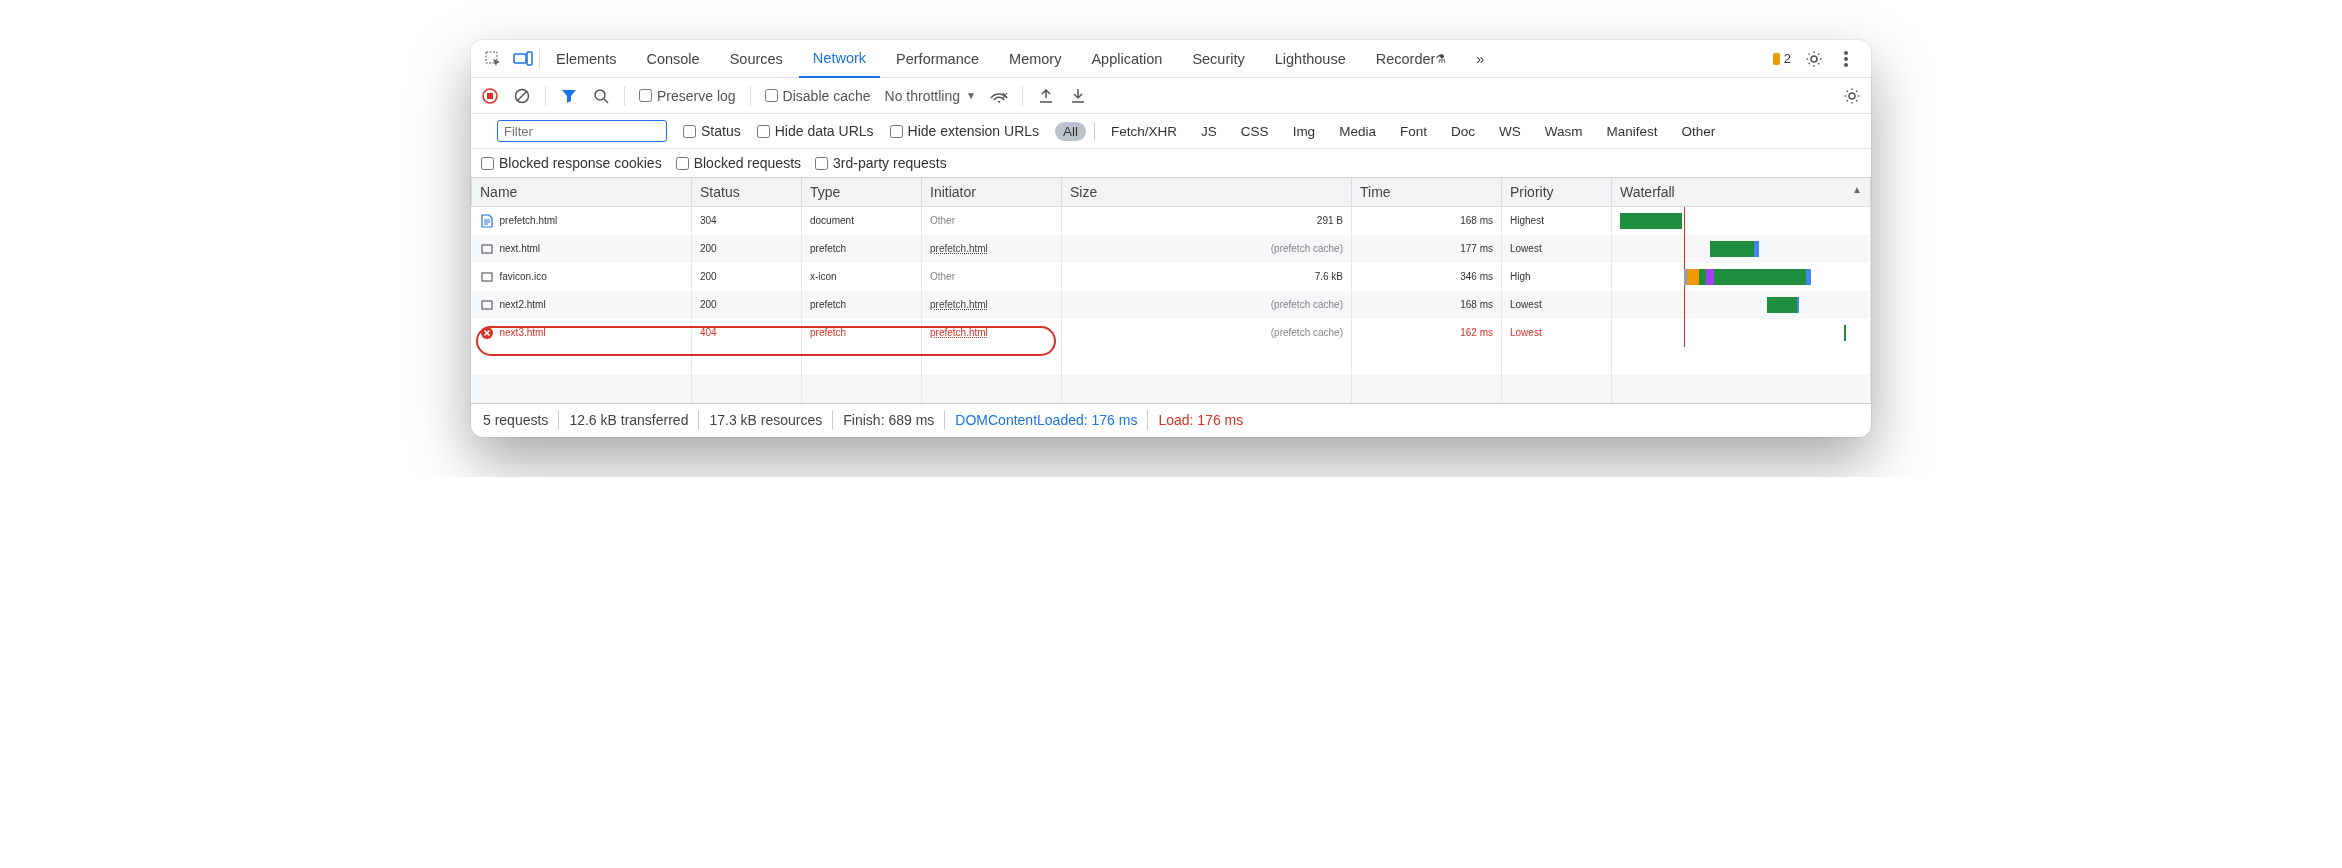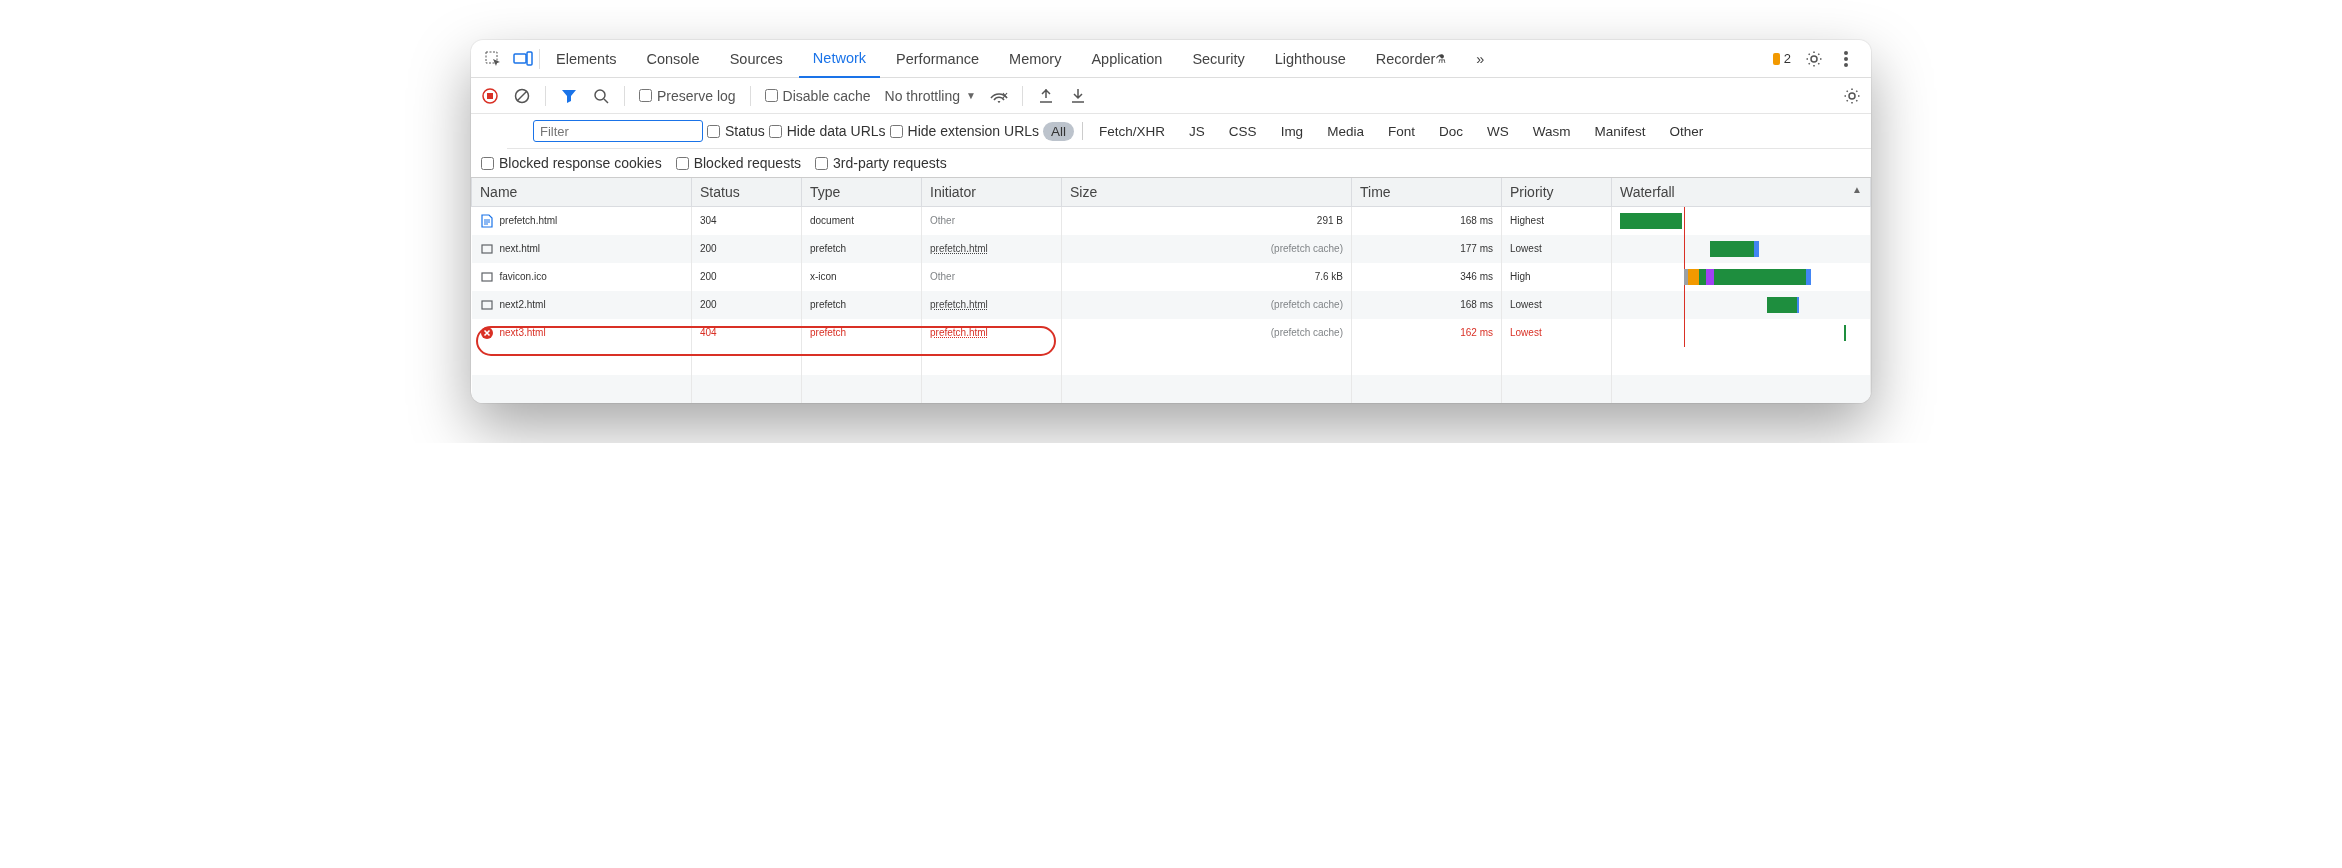--- a/index.html
+++ b/index.html
@@ -33,21 +33,21 @@
   .warn-count{display:flex; align-items:center; gap:2px; font-size:13px;}
 
   .toolbar { display:flex; align-items:center; height:36px; border-bottom:1px solid #e5e5e5; padding:0 10px; gap:14px; color:#555;}
   .tb-icon{width:18px; height:18px; display:flex; align-items:center; justify-content:center; cursor:pointer;}
   .sep{width:1px; height:20px; background:#ddd;}
   .chk{display:flex; align-items:center; gap:5px; font-size:14px;}
   .chk input{margin:0;}
   .select{display:flex; align-items:center; gap:6px; font-size:14px;}
   .select .arrow{font-size:10px; color:#666;}
 
-  .filters { display:flex; align-items:center; flex-wrap:wrap; height:auto; padding:6px 26px; gap:4px; border-bottom:1px solid #e5e5e5;margin-left:36px;}
+  .filters { display:flex; align-items:center; flex-wrap:wrap; height:auto; padding:6px 26px; gap:16px; border-bottom:1px solid #e5e5e5;}
   .filter-input{border:1px solid #1a73e8; border-radius:3px; height:22px; width:170px; padding:0 6px; font-size:13px; color:#888; outline:none;}
   .pill{padding:2px 8px; border-radius:10px; font-size:13.5px; color:#333; cursor:pointer;}
   .pill.active{background:#bcc3cc;}
   .pill-sep{width:1px; height:18px; background:#ccc;}
   .filters2{display:flex; align-items:flex-start; gap:14px; padding:6px 10px; border-bottom:1px solid #ccc;}
 
   .grid{width:100%; border-collapse:collapse; table-layout:fixed;}
   .grid th{background:#f1f3f4; text-align:left; font-weight:400; font-size:14px; color:#444; padding:6px 8px; border:1px solid #dadce0; border-top:none;}
   .grid td{padding:5px 8px; border-right:1px solid #e8e8e8; font-size:10px; height:28px; white-space:nowrap; overflow:hidden; text-overflow:ellipsis;}
   .grid tr.datarow:nth-child(odd) td{background:#fff;}
@@ -399,13 +399,26 @@
             <td></td>
             <td></td>
             <td></td>
             <td class="wfcell"></td>
           </tr>
         </tbody>
     </table>
     <div class="highlight" style="left:5px; top:148px; width:580px; height:30px;"></div>
   </div>
 
+  <div class="statusbar">
+    <span>5 requests</span>
+      <div class="sep"></div>
+    <span>12.6 kB transferred</span>
+      <div class="sep"></div>
+    <span>17.3 kB resources</span>
+      <div class="sep"></div>
+    <span>Finish: 689 ms</span>
+      <div class="sep"></div>
+    <span class="stat-dom">DOMContentLoaded: 176 ms</span>
+      <div class="sep"></div>
+    <span class="stat-load">Load: 176 ms</span>
+  </div>
 </div>
 
 </body></html>

